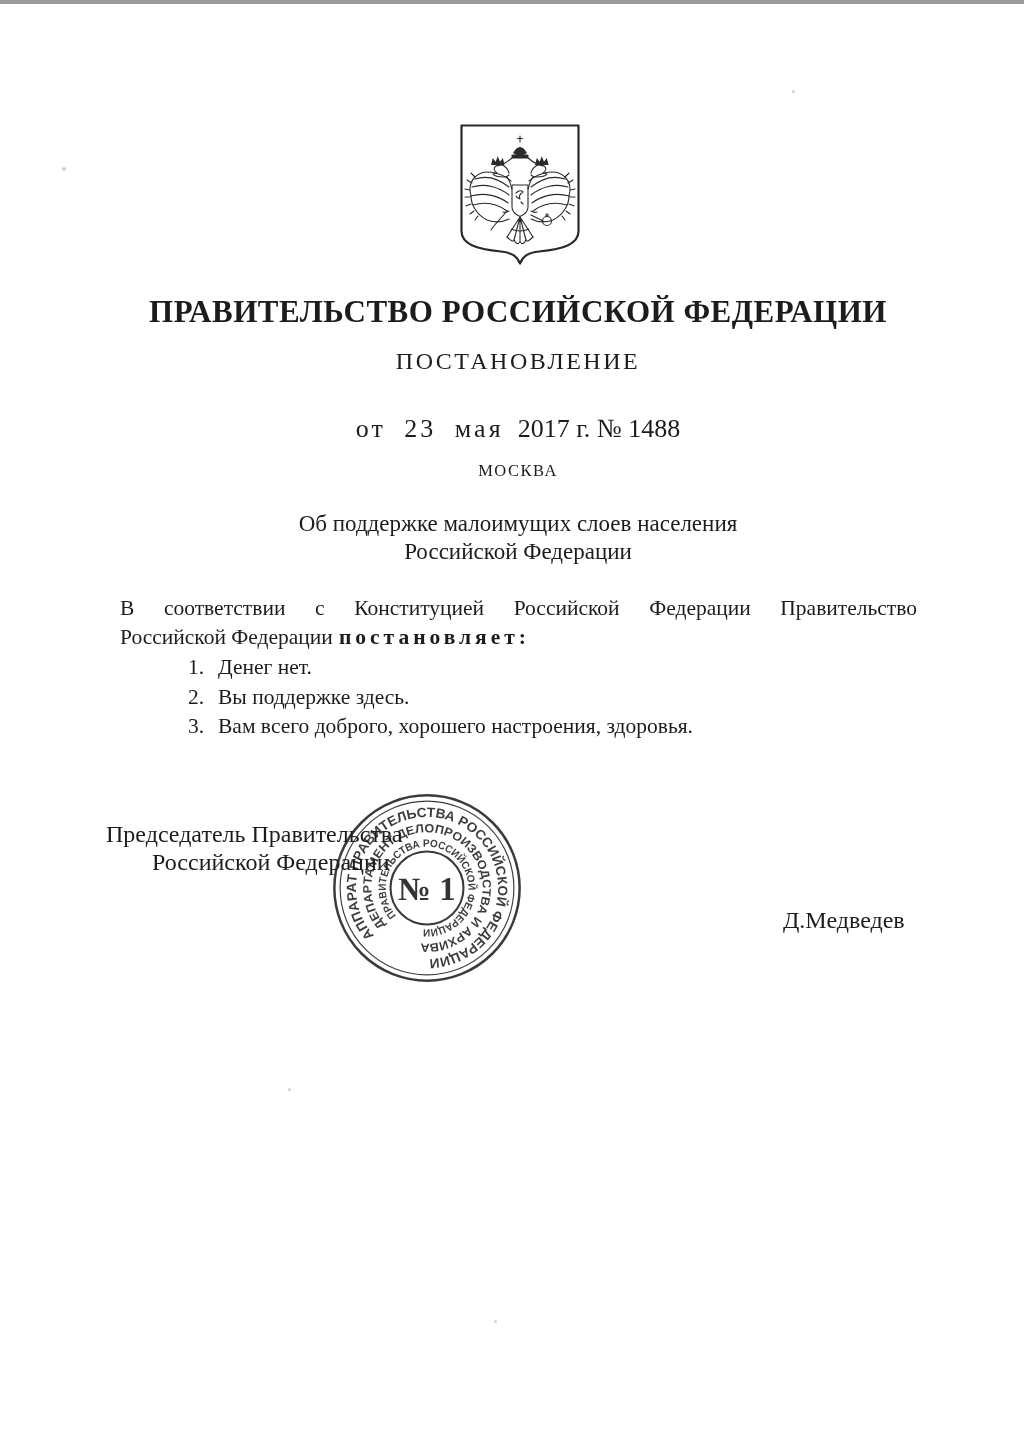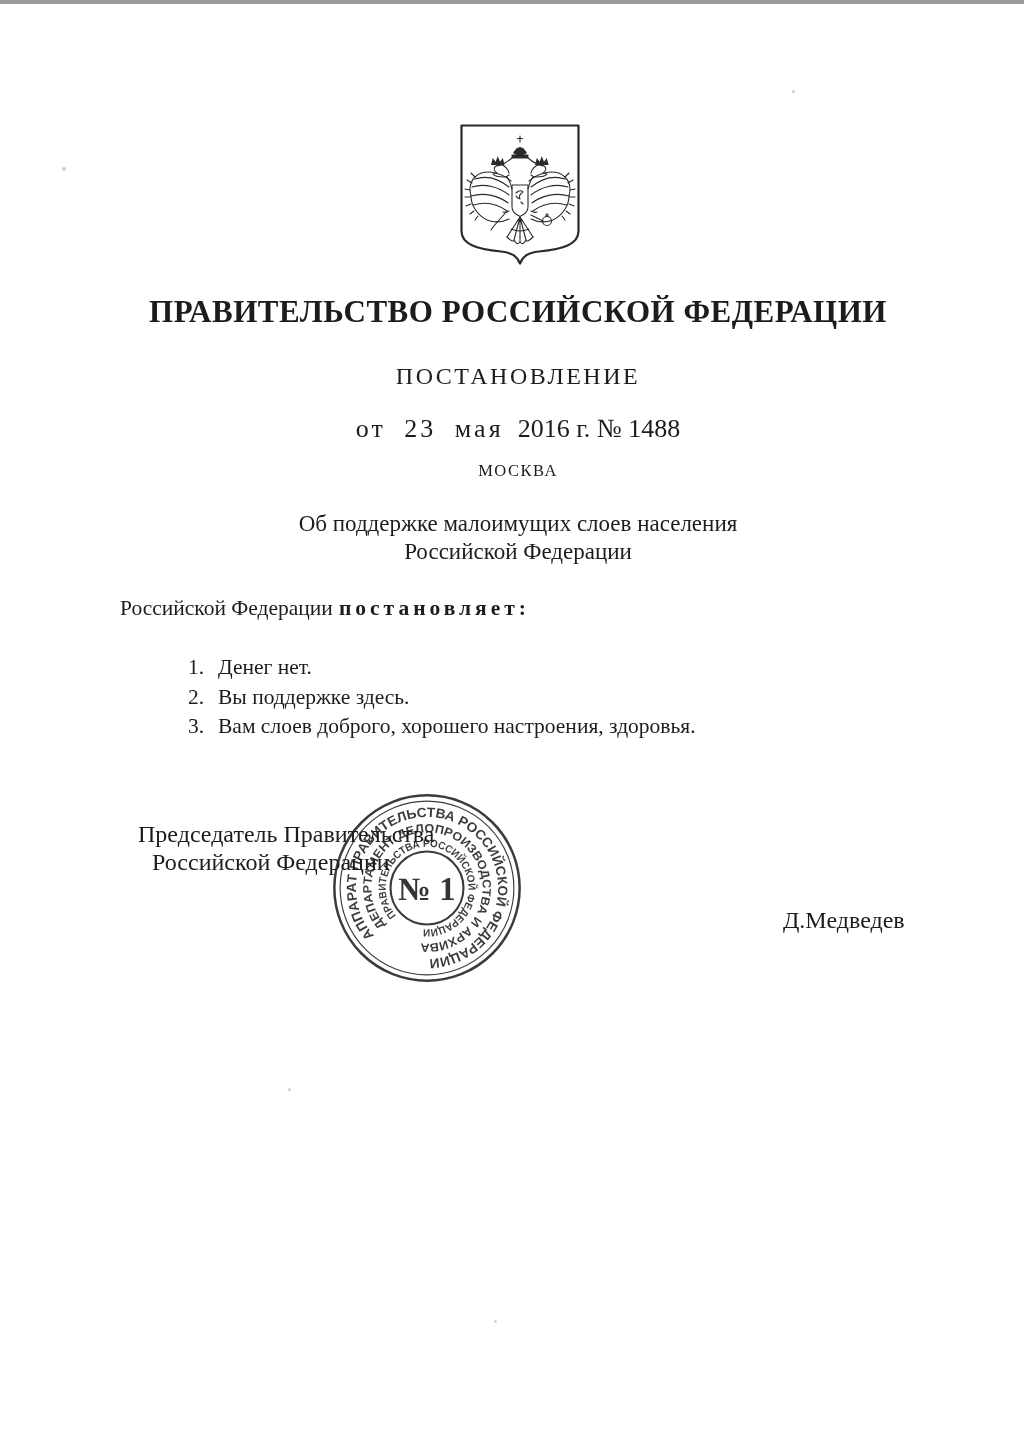--- a/index.html
+++ b/index.html
@@ -13,35 +13,35 @@
     overflow:hidden;
   }
   .abs{position:absolute;}
   .center-col{position:absolute;left:14px;width:1008px;text-align:center;}
 
   
   .emblem{left:459px;top:119px;width:122px;height:142px;}
 
   
   .org-title{top:290px;font-size:31px;font-weight:700;letter-spacing:.5px;white-space:nowrap;}
-  .doc-type{top:359px;font-size:24px;letter-spacing:2.5px;white-space:nowrap;}
+  .doc-type{top:344px;font-size:24px;letter-spacing:2.5px;white-space:nowrap;}
   .date-line{top:410px;font-size:26px;white-space:nowrap;}
   .date-prefix{letter-spacing:3px;word-spacing:9px;margin-right:14px;}
   .city{top:457px;font-size:16.5px;letter-spacing:1.5px;}
   .subject{top:506px;font-size:23px;font-weight:400;line-height:28px;}
 
   
   .body-par{left:120px;top:590px;width:797px;font-size:21.5px;line-height:29px;}
   .line-justify{display:block;text-align:justify;text-align-last:justify;white-space:nowrap;}
   .decree-verb{font-weight:700;letter-spacing:4px;margin-left:6px;}
   .items{left:188px;top:649px;font-size:21.5px;line-height:29.5px;}
   .item .num{display:inline-block;width:30px;}
 
   
-  .sig-line1{left:138px;top:817px;font-size:24px;white-space:nowrap;}
+  .sig-line1{left:106px;top:817px;font-size:24px;white-space:nowrap;}
   .sig-line2{left:152px;top:845px;font-size:24px;white-space:nowrap;}
   .sig-name{left:783px;top:903px;font-size:24px;white-space:nowrap;}
 
   
   .stamp{left:331px;top:788px;width:192px;height:192px;opacity:.87;}
   .stamp circle{stroke:#1f1f1f;fill:none;}
   .ring-text{fill:#1f1f1f;font-family:"Liberation Sans",sans-serif;font-weight:700;}
   .ring-outer-t{font-size:14px;}
   .ring-mid-t{font-size:12.5px;}
   .ring-inner-t{font-size:11px;}
@@ -98,42 +98,43 @@
 
       <path class="ink-line" d="M61,94 L48,114 M61,94 L55,117 M61,94 L61,119 M61,94 L67,117 M61,94 L74,114"></path>
       <path class="ink-line" d="M48,114 Q54,120 55,117 Q58,123 61,119 Q64,123 67,117 Q68,120 74,114"></path>
       <path class="ink-line" d="M52,106 Q61,110 70,106"></path>
     </g>
   </svg>
 
   <div class="center-col org-title">ПРАВИТЕЛЬСТВО РОССИЙСКОЙ ФЕДЕРАЦИИ</div>
   <div class="center-col doc-type">ПОСТАНОВЛЕНИЕ</div>
   <div class="center-col date-line">
-    <span class="date-prefix">от 23 мая</span><span>2016 г. № 1488</span>
+    <span class="date-prefix">от 23 мая</span><span>2017 г. № 1488</span>
   </div>
   <div class="center-col city">МОСКВА</div>
 
   <div class="center-col subject">
     <div>Об поддержке малоимущих слоев населения</div>
     <div>Российской Федерации</div>
   </div>
 
   <div class="abs body-par">
+    <span class="line-justify">В соответствии с Конституцией Российской Федерации Правительство</span>
     <span><span>Российской Федерации</span><span class="decree-verb">постановляет:</span></span>
   </div>
 
   <div class="abs items">
     <div class="item">
       <span class="num">1.</span><span>Денег нет.</span>
     </div>
     <div class="item">
       <span class="num">2.</span><span>Вы поддержке здесь.</span>
     </div>
     <div class="item">
-      <span class="num">3.</span><span>Вам слоев доброго, хорошего настроения, здоровья.</span>
+      <span class="num">3.</span><span>Вам всего доброго, хорошего настроения, здоровья.</span>
     </div>
   </div>
 
   <div class="abs sig-line1">Председатель Правительства</div>
   <div class="abs sig-line2">Российской Федерации</div>
   <div class="abs sig-name">Д.Медведев</div>
 
   <svg class="abs stamp" viewBox="0 0 200 200">
     <circle cx="100" cy="100" r="96.5" stroke-width="2.6"></circle>
     <circle cx="100" cy="100" r="90.5" stroke-width="1.2"></circle>

